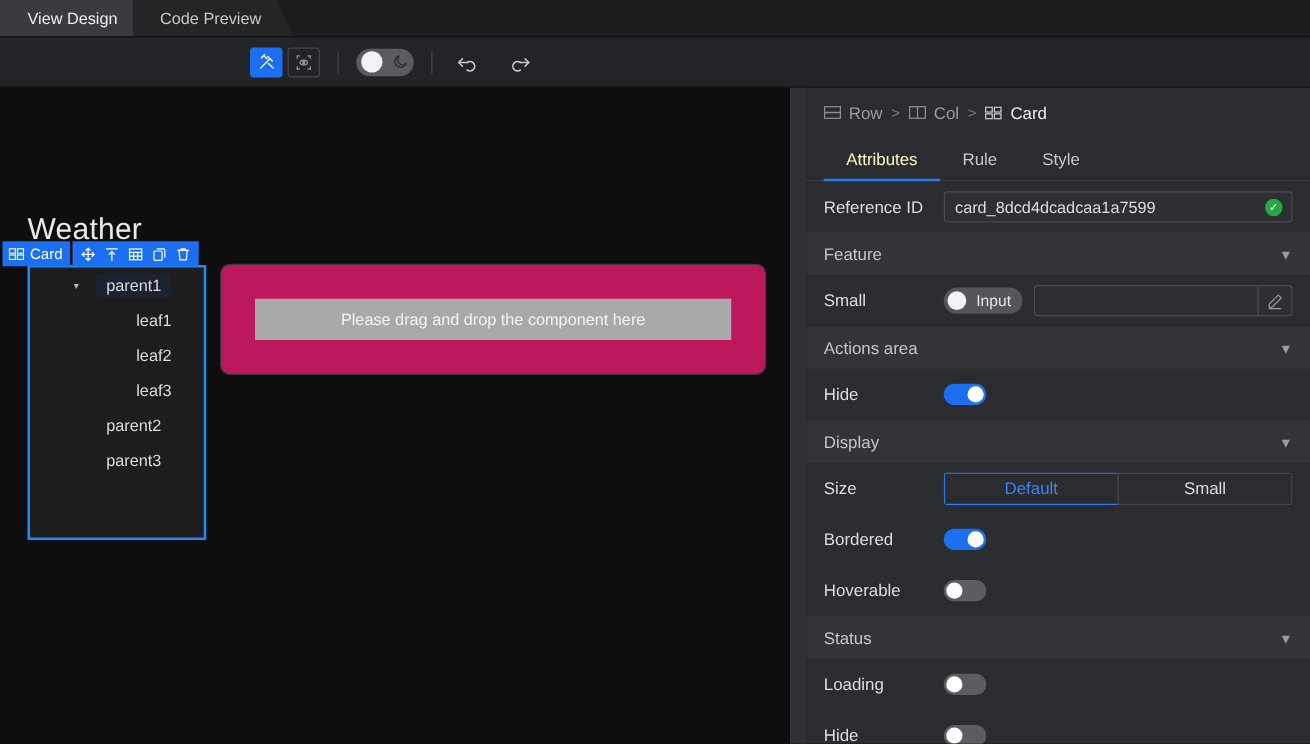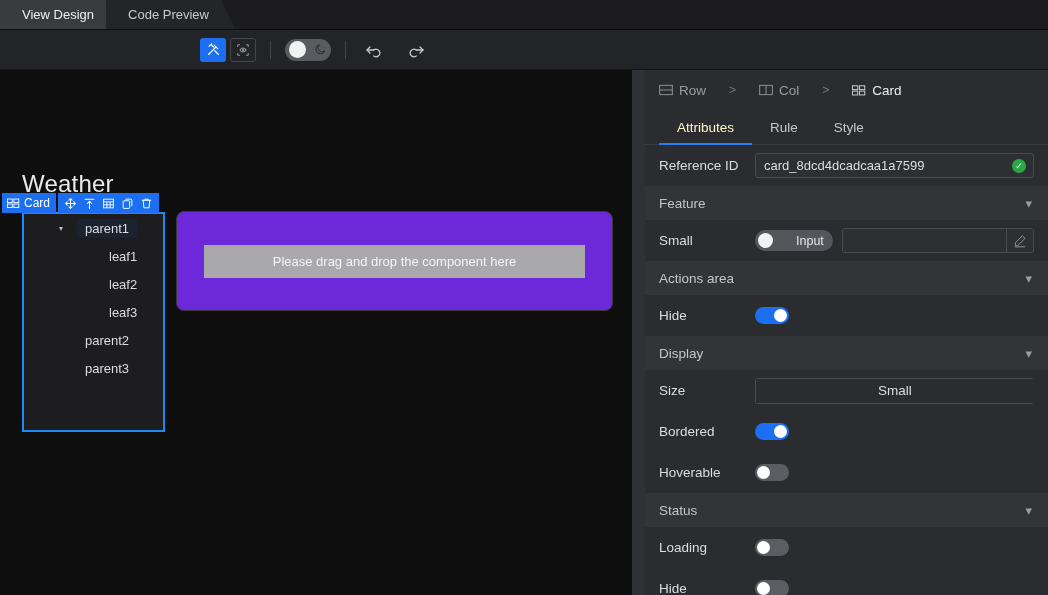--- a/index.html
+++ b/index.html
@@ -95,34 +95,34 @@
   }
   .tree-row .caret {
     position: absolute; left: 32px; width: 10px; text-align: center;
     font-size: 8px; color: #b9babd;
   }
   .tree-row .node {
     padding: 2px 8px; border-radius: 3px;
   }
   .tree-row.selected .node { background: #1b2230; }
   .drop-panel {
-    position: absolute; left: 176px; top: 141px; width: 437px; height: 100px;
-    border: 1px solid #39393c; border-radius: 8px; background: #6d28d9;
+    position: absolute; left: 176px; top: 141px; width: 437px; height: 89px;
+    border: 1px solid #39393c; border-radius: 8px; background: #be185d;
     display: flex; align-items: center; justify-content: center;
   }
   .drop-inner {
     width: 381px; height: 33px; background: #a9a9ab; color: #f4f4f5;
     display: flex; align-items: center; justify-content: center; font-size: 13px;
   }
 
   
   .panel { flex: 1; background: #2b2c30; display: flex; flex-direction: column; min-width: 0; }
   .breadcrumb {
     height: 40px; flex: 0 0 40px; display: flex; align-items: center;
-    padding-left: 14px; gap: 23px; font-size: 13.5px; color: #9a9ca1;
+    padding-left: 14px; gap: 7px; font-size: 13.5px; color: #9a9ca1;
   }
   .breadcrumb .crumb { display: flex; align-items: center; gap: 6px; cursor: pointer; }
   .breadcrumb .crumb.current { color: #eceef0; }
   .breadcrumb .sep { color: #76787d; font-size: 12px; }
 
   .tabs {
     height: 35px; flex: 0 0 35px; display: flex; align-items: stretch;
     padding-left: 14px; border-bottom: 1px solid #3a3b40;
   }
   .tab {
@@ -154,21 +154,21 @@
     background: #2e2f33; display: flex; align-items: center;
     padding: 0 8px; font-size: 13px; color: #dcdde0; position: relative;
   }
   .refinput .ok {
     position: absolute; right: 7px; width: 14px; height: 14px; border-radius: 50%;
     background: #27a844; color: #fff; font-size: 9px;
     display: flex; align-items: center; justify-content: center;
   }
   .pill {
     height: 21px; border-radius: 11px; background: #55565b; display: flex;
-    align-items: center; gap: 23px; padding: 0 9px 0 3px; cursor: pointer;
+    align-items: center; gap: 8px; padding: 0 9px 0 3px; cursor: pointer;
     margin-right: 9px; flex: 0 0 auto;
   }
   .pill .knob { width: 15px; height: 15px; border-radius: 50%; background: #f2f2f2; }
   .pill .ptxt { font-size: 12.5px; color: #e6e7ea; }
   .txtinput {
     flex: 1; height: 25px; border: 1px solid #4a4b50; border-radius: 3px;
     background: #2e2f33; display: flex; align-items: center; position: relative;
   }
   .txtinput input {
     width: 100%; height: 100%; background: transparent; border: 0; outline: none;
@@ -431,20 +431,23 @@
         </div>
 
         <div class="section">
           <span>Display</span>
           <span class="chev">▾</span>
         </div>
 
         <div class="prow">
           <div class="plabel">Size</div>
           <div class="seg">
+            <div class="segitem active">
+              <span>Default</span>
+            </div>
             <div class="segitem">
               <span>Small</span>
             </div>
           </div>
         </div>
 
         <div class="prow">
           <div class="plabel">Bordered</div>
           <div class="switch on">
             <span class="sk"></span>

